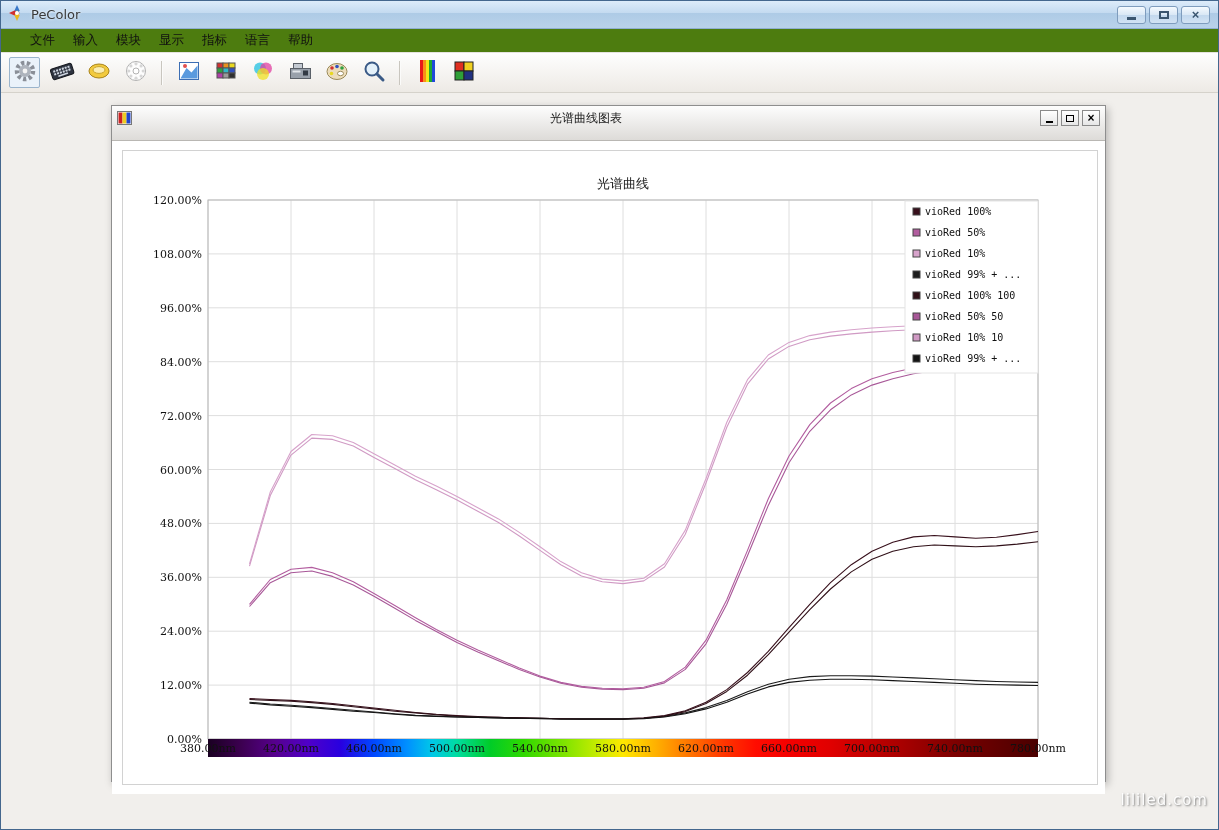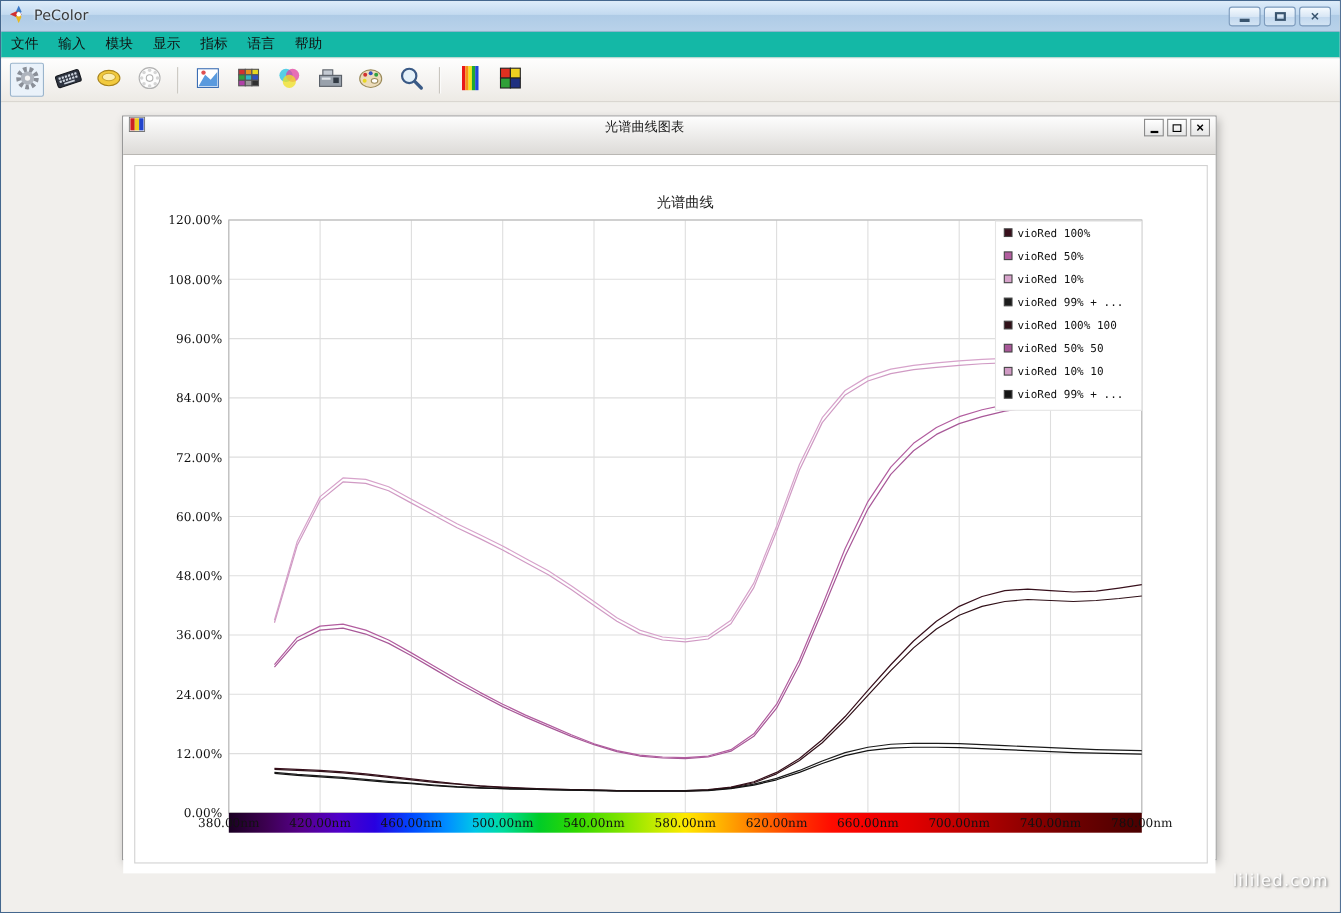--- a/index.html
+++ b/index.html
@@ -9,33 +9,33 @@
   
   .titlebar { height:28px; flex:0 0 28px; background:linear-gradient(180deg,#ddecfa 0%,#c3daf0 45%,#aecbe6 46%,#b9d2ea 100%); border-bottom:1px solid #8fafd0; display:flex; align-items:center; padding:0 8px; gap:6px; }
   .app-title { font-size:13px; color:#3a3a3a; text-shadow:0 0 3px #fff; }
   .win-controls { margin-left:auto; display:flex; gap:3px; }
   .wbtn { width:29px; height:18px; border:1px solid #7e9cbd; border-radius:3px; background:linear-gradient(#f5fafe,#d9e7f5 50%,#c2d8ee 51%,#d2e3f3); display:flex; align-items:center; justify-content:center; padding:0; cursor:default; }
   .g-min { width:9px; height:3px; background:#3a556f; margin-top:7px; }
   .g-max { width:10px; height:8px; border:2px solid #3a556f; background:transparent; }
   .g-close { font-size:13px; font-weight:bold; color:#3a556f; line-height:1; }
 
   
-  .menubar { height:24px; flex:0 0 24px; background:#14b8a6; border-bottom:1px solid #e5e3df; display:flex; align-items:center; padding-left:0; font-size:12.5px; color:#111; }
+  .menubar { height:24px; flex:0 0 24px; background:#4d7c0f; border-bottom:1px solid #e5e3df; display:flex; align-items:center; padding-left:20px; font-size:12.5px; color:#111; }
   .menu-item { padding:3px 9px; }
 
   
   .toolbar { height:40px; flex:0 0 40px; background:linear-gradient(#fefefe,#edeae5); border-bottom:1px solid #d5d2cb; display:flex; align-items:center; padding:0 8px; gap:6px; }
   .tbtn { width:31px; height:31px; display:flex; align-items:center; justify-content:center; background:transparent; border:1px solid transparent; padding:0; }
   .tbtn.first { border:1px solid #9ab4cc; background:#eaf2fa; border-radius:2px; }
   .tsep { width:2px; height:24px; border-left:1px solid #c9c6bf; border-right:1px solid #fbfbfa; margin:0 4px; }
 
   
   .client { position:relative; flex:1; background:#f1efec; }
   .child { position:absolute; left:110px; top:12px; width:995px; height:677px; background:#fff; border:1px solid #8e8e8e; box-shadow:2px 3px 8px rgba(0,0,0,0.25); }
-  .child-titlebar { height:35px; background:linear-gradient(#fdfdfd,#dddbd8); border-bottom:1px solid #b9b7b3; display:flex; align-items:flex-end; padding:16px 5px; gap:4px; }
+  .child-titlebar { height:35px; background:linear-gradient(#fdfdfd,#dddbd8); border-bottom:1px solid #b9b7b3; display:flex; align-items:flex-start; padding:4px 5px; gap:4px; }
   .child-title { flex:1; text-align:center; font-size:12px; color:#1a1a1a; }
   .child-controls { display:flex; gap:3px; }
   .cbtn { width:18px; height:16px; border:1px solid #8a8a8a; background:linear-gradient(#ffffff,#e6e6e6); display:flex; align-items:center; justify-content:center; padding:0; }
   .cg-min { width:7px; height:2px; background:#000; margin-top:8px; }
   .cg-max { width:8px; height:7px; border:1.5px solid #000; }
   .cg-close { font-size:12px; font-weight:bold; color:#000; line-height:1; }
 
   .child-body { position:relative; width:993px; height:653px; background:#fff; }
   .chart-panel { position:absolute; left:10px; top:9px; width:976px; height:635px; background:#fff; border:1px solid #d2d2d2; }
 

